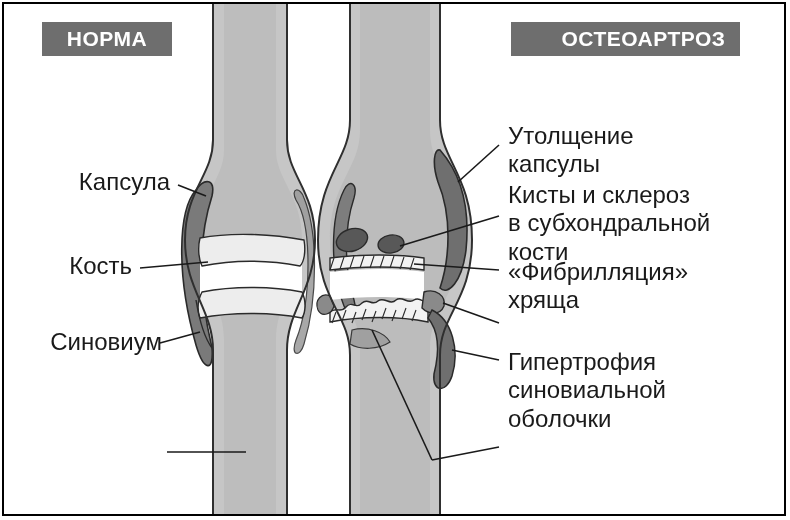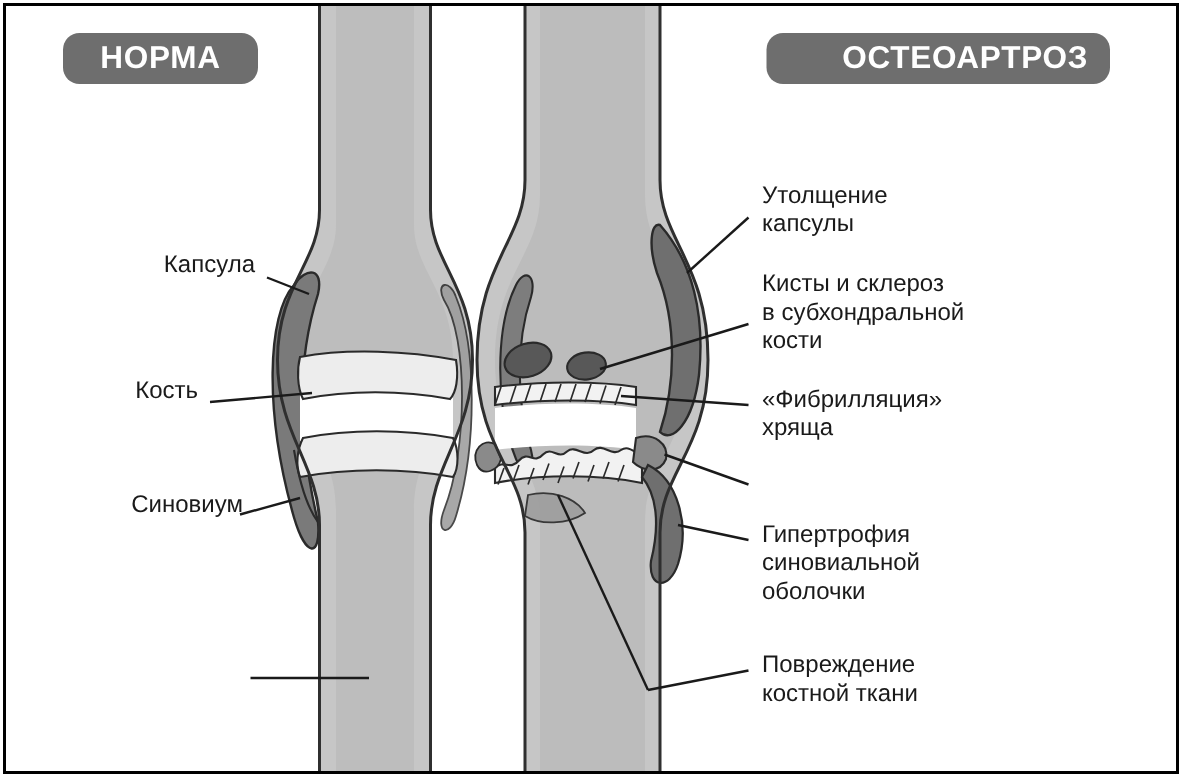--- a/index.html
+++ b/index.html
@@ -33,38 +33,37 @@
     position: absolute;
     background: #6e6e6e;
     color: #ffffff;
     font-weight: bold;
     font-size: 21px;
     letter-spacing: 0.5px;
     display: flex;
     align-items: center;
     justify-content: center;
     box-sizing: border-box;
-    border-radius: 11px;
   }
   #badge-norm {
     left: 42px;
     top: 22px;
     width: 130px;
     height: 34px;
   }
   #badge-oa {
     left: 511px;
     top: 22px;
     width: 229px;
     height: 34px;
     padding-left: 36px;
   }
   .callout {
     position: absolute;
-    font-size: 16px;
+    font-size: 24px;
     color: #1a1a1a;
     line-height: 1.18;
     white-space: pre-line;
   }
   .callout.right {
     text-align: left;
   }
   .callout.left {
     text-align: right;
   }
@@ -175,16 +174,14 @@
   <div class="callout right" style="left:508px; top:122px; width:250px;">Утолщение
 капсулы</div>
   <div class="callout right" style="left:508px; top:181px; width:260px;">Кисты и склероз
 в субхондральной
 кости</div>
   <div class="callout right" style="left:508px; top:258px; width:260px;">«Фибрилляция»
 хряща</div>
   <div class="callout right" style="left:508px; top:348px; width:250px;">Гипертрофия
 синовиальной
 оболочки</div>
-  <div class="callout right" style="left:508px; top:435px; width:250px;">Повреждение
-костной ткани</div>
 
 </div>
 
 </body></html>

